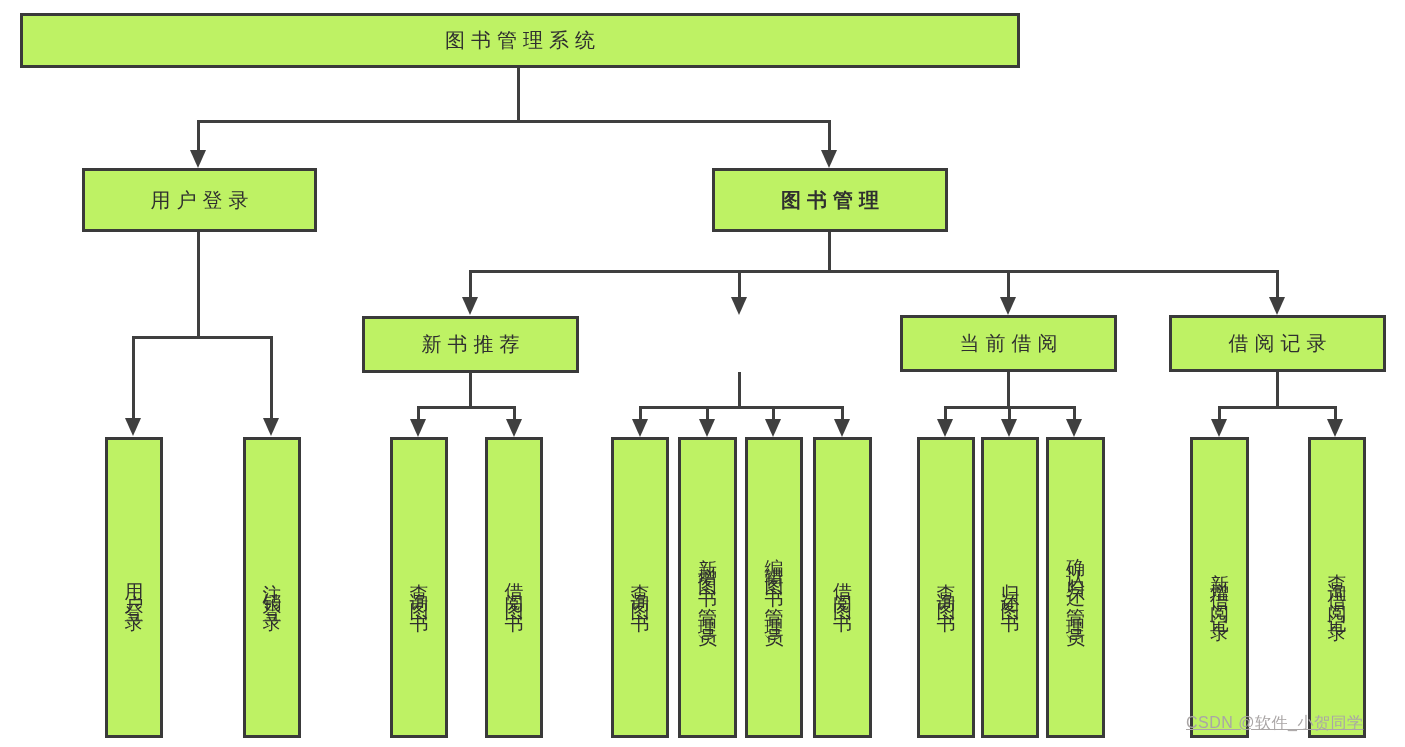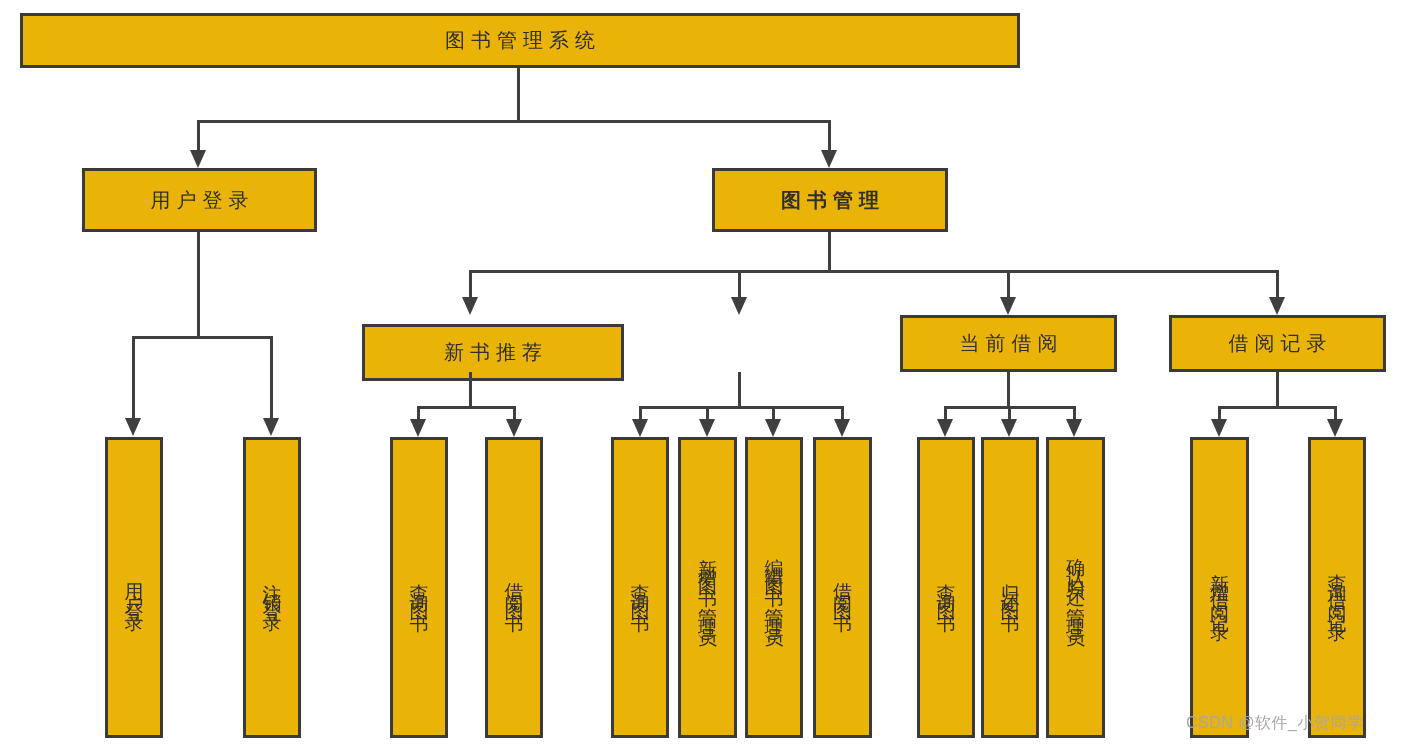--- a/index.html
+++ b/index.html
@@ -9,21 +9,21 @@
     position: relative;
     overflow: hidden;
     font-family: "Liberation Sans", sans-serif;
   }
   .stage { position: absolute; left: 0; top: 0; width: 1405px; height: 747px; }
 
   
   .box {
     position: absolute;
     border: 3px solid #3a3a3a;
-    background: #eab308;
+    background: #bef264;
     box-sizing: border-box;
     display: flex;
     align-items: center;
     justify-content: center;
     color: #2f2f2f;
     text-align: center;
   }
   .box.h span {
     font-size: 20px;
     letter-spacing: 6px;
@@ -51,20 +51,21 @@
   }
 
   .watermark {
     position: absolute;
     left: 1186px; top: 713px;
     font-size: 16px;
     color: #aaa6a6;
     letter-spacing: 0.5px;
     z-index: 5;
     white-space: nowrap;
+    text-decoration: underline;
   }
 </style>
 </head>
 <body>
 
 <div class="stage">
 
   <div class="box h" style="left:20px; top:13px; width:1000px; height:55px;">
     <span>图书管理系统</span>
   </div>
@@ -94,21 +95,21 @@
   <div class="ln" style="left:469px; top:270px; width:810px; height:3px;"></div>
   <div class="ln" style="left:469px;  top:270px; width:3px; height:28px;"></div>
   <div class="arr" style="left:462px;  top:297px;"></div>
   <div class="ln" style="left:738px;  top:270px; width:3px; height:28px;"></div>
   <div class="arr" style="left:731px;  top:297px;"></div>
   <div class="ln" style="left:1007px; top:270px; width:3px; height:28px;"></div>
   <div class="arr" style="left:1000px; top:297px;"></div>
   <div class="ln" style="left:1276px; top:270px; width:3px; height:28px;"></div>
   <div class="arr" style="left:1269px; top:297px;"></div>
 
-  <div class="box h" style="left:362px; top:324px; width:262px; height:57px;">
+  <div class="box h" style="left:362px; top:316px; width:217px; height:57px;">
     <span>新书推荐</span>
   </div>
   <div class="box h" style="left:900px; top:315px; width:217px; height:57px;">
     <span>当前借阅</span>
   </div>
   <div class="box h" style="left:1169px; top:315px; width:217px; height:57px;">
     <span>借阅记录</span>
   </div>
 
   <div class="ln" style="left:469px; top:372px; width:3px; height:34px;"></div>

